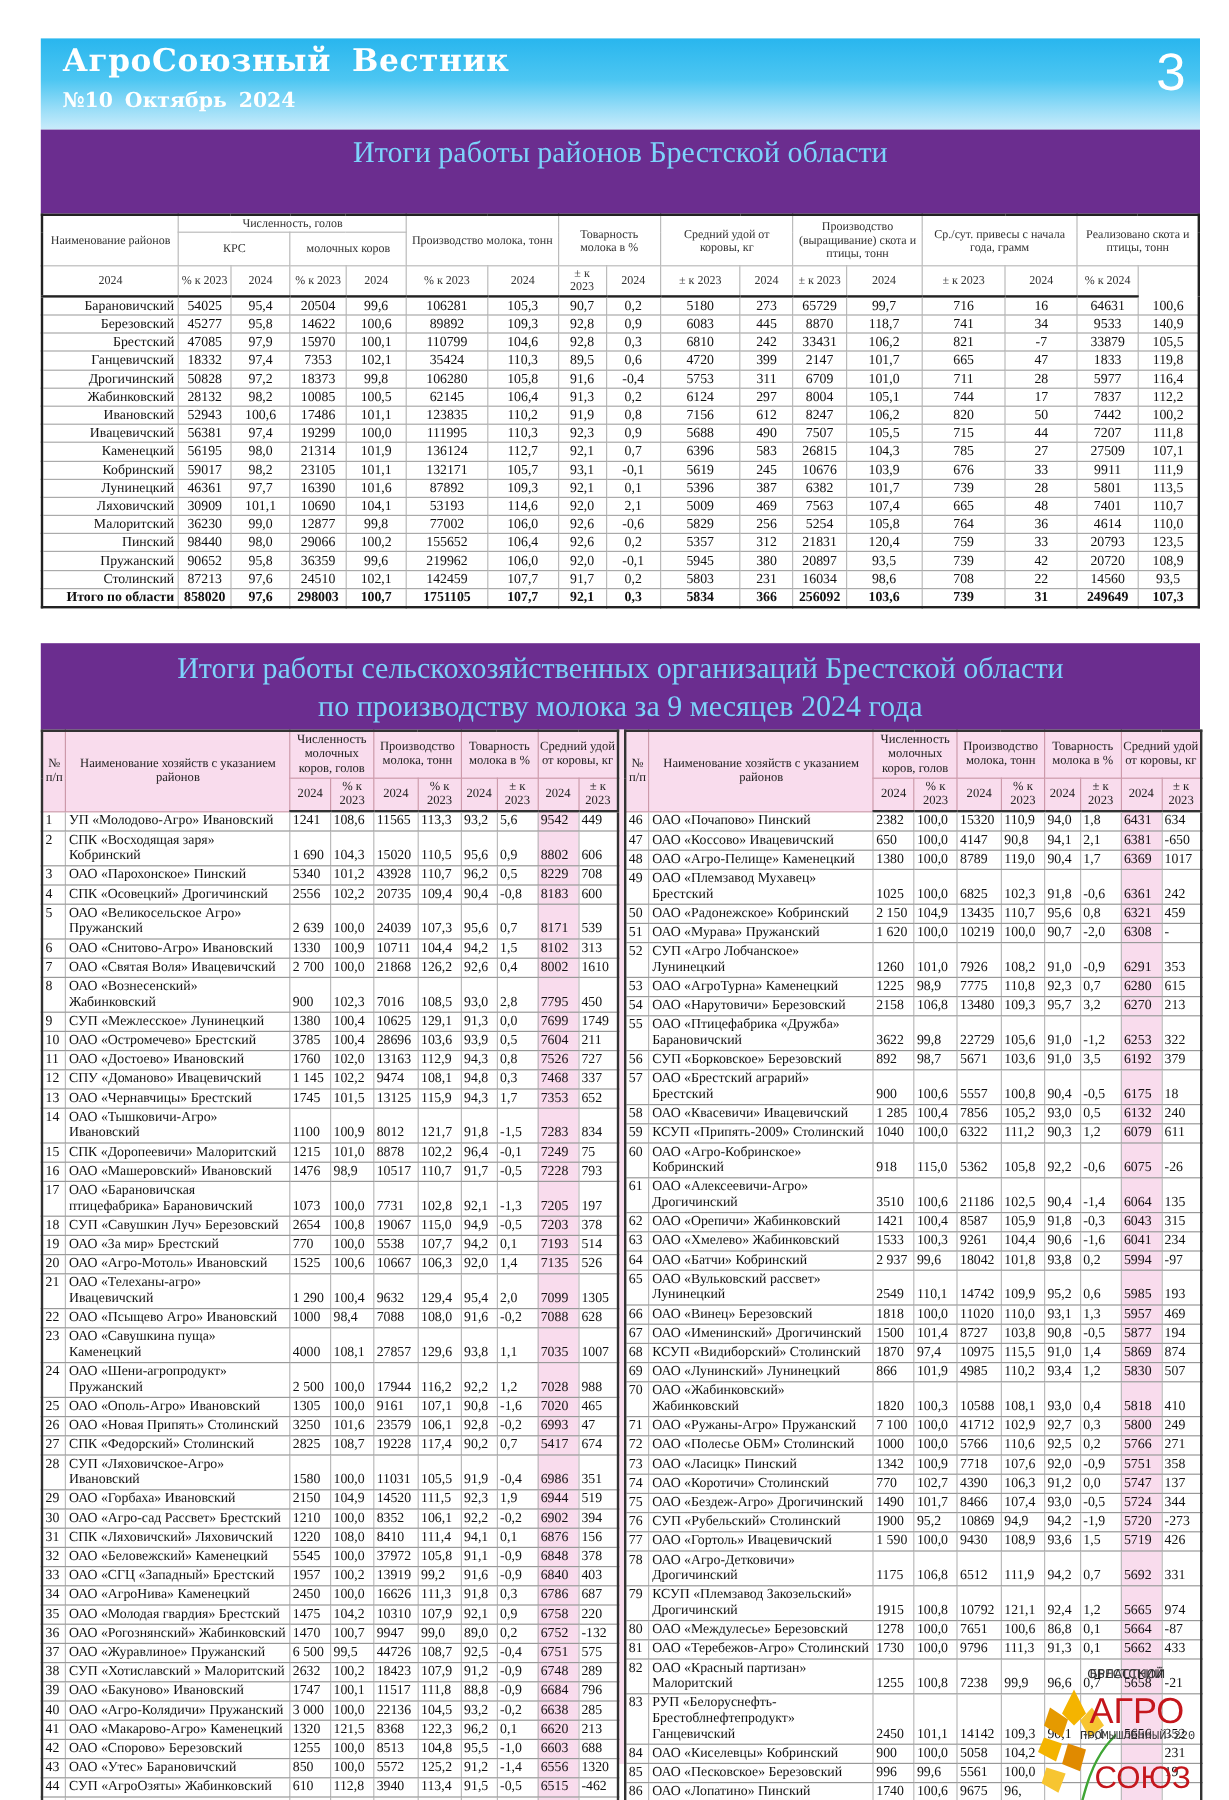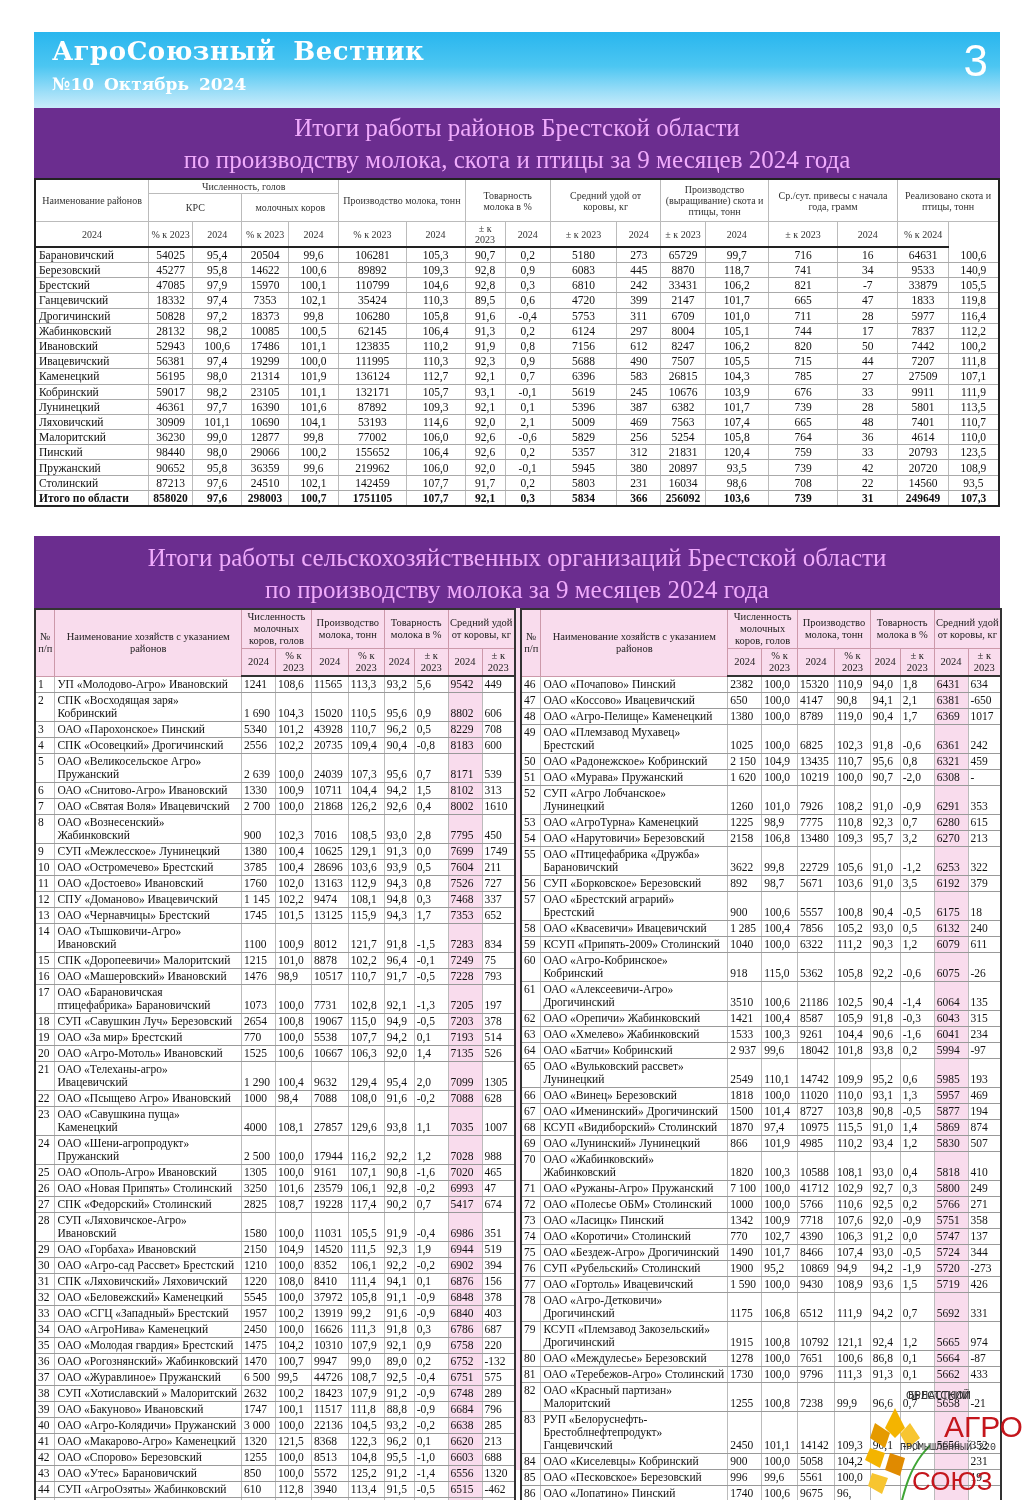--- a/index.html
+++ b/index.html
@@ -2,60 +2,59 @@
 <html><head>
 <meta charset="utf-8">
 <style>
   * { box-sizing: border-box; margin: 0; padding: 0; }
   body { width: 1024px; height: 1500px; background: #ffffff; font-family: "Liberation Serif", serif; color: #111; position: relative; overflow: hidden; }
   .masthead { position: absolute; left: 34px; top: 32px; width: 966px; height: 76px;
     background: linear-gradient(180deg, #29b6ee 0%, #4cc6f2 45%, #9fdff8 80%, #c9ecfb 100%); }
   .masthead .title { position: absolute; left: 18px; top: 4px; font-family: "DejaVu Serif", serif; font-weight: bold; font-size: 26px; color: #fff; letter-spacing: 0.5px; word-spacing: 8px; }
   .masthead .issue { position: absolute; left: 18px; top: 42px; font-family: "DejaVu Serif", serif; font-weight: bold; font-size: 17px; color: #fff; word-spacing: 4px; }
   .masthead .page-num { position: absolute; right: 12px; top: 4px; font-family: "Liberation Sans", sans-serif; font-size: 44px; color: #fff; }
-  .banner { position: absolute; left: 34px; width: 966px; background: #6b2d8f; color: #f0abfc; text-align: center; font-family: "Liberation Serif", serif; }
+  .banner { position: absolute; left: 34px; width: 966px; background: #6b2d8f; color: #7dd3fc; text-align: center; font-family: "Liberation Serif", serif; }
   .banner1 { top: 108px; height: 70px; font-size: 25px; line-height: 32px; padding-top: 4px; }
   .banner2 { top: 536px; height: 72px; font-size: 25px; line-height: 32px; padding-top: 6px; }
   table { border-collapse: collapse; }
   .t1 { position: absolute; left: 34px; top: 178px; width: 966px; border: 2px solid #222; font-size: 11px; font-family: "Liberation Serif", serif; }
   .t1 th { font-weight: normal; border: 1px solid #bbb; font-size: 10px; color: #333; line-height: 11px; padding: 1px 2px; }
   .t1 td { border-left: 1px solid #bbb; border-right: 1px solid #bbb; border-bottom: 1px solid #aaa; height: 15.2px; line-height: 14px; padding: 0 3px; font-size: 11.5px; }
   .t1 td.c { text-align: center; }
-  .t1 td.l { text-align: left; }
+  .t1 td.l { text-align: right; }
   .t1 tr.total td { font-weight: bold; }
   .t1 thead tr:last-child th { border-bottom: 2px solid #222; }
   .t2 { position: absolute; top: 608px; width: 482px; border: 2px solid #333; font-size: 11px; font-family: "Liberation Serif", serif; }
   .t2.left { left: 34px; }
   .t2.right { left: 520px; }
   .t2 th { font-weight: normal; background: #f9dced; border: 1px solid #c9a; font-size: 10.5px; line-height: 12px; padding: 1px 1px; color: #222; }
   .t2 thead tr:last-child th { border-bottom: 2px solid #333; }
   .t2 td { border-left: 1px solid #bbb; border-right: 1px solid #bbb; border-bottom: 1px solid #999; line-height: 13px; padding: 1px 2px; font-size: 11.5px; vertical-align: bottom; white-space: nowrap; }
   .t2 td.nm { white-space: normal; }
   .t2 td.num { vertical-align: top; }
   .t2 td.hl { background: #f9dced; }
   .side-strip { position: absolute; top: 608px; left: 516px; width: 4px; height: 862px; background: #f9dced; }
   .logo { position: absolute; left: 860px; top: 1390px; width: 164px; height: 110px; }
   .logo .l1 { position: absolute; left: 48px; top: 0px; font-family: "DejaVu Sans", sans-serif; font-size: 10px; color: #333; }
   .logo .l2 { position: absolute; left: 46px; top: 0; font-family: "DejaVu Sans", sans-serif; font-size: 10px; color: #333; }
-  .logo .l3 { position: absolute; left: 48px; top: 20px; font-family: "Liberation Sans", sans-serif; font-size: 30px; color: #c4161c; margin-left: 36px; }
+  .logo .l3 { position: absolute; left: 48px; top: 20px; font-family: "Liberation Sans", sans-serif; font-size: 30px; color: #c4161c; }
   .logo .l4 { position: absolute; left: 40px; top: 52px; font-family: Liberation Mono, monospace; font-size: 10px; color: #333; }
   .logo .l5 { position: absolute; left: 52px; top: 76px; font-family: "Liberation Sans", sans-serif; font-size: 26px; color: #c4161c; }
 </style>
 </head>
 <body>
 
 <div class="masthead">
   <div class="title">АгроСоюзный Вестник</div>
   <div class="issue">№10 Октябрь 2024</div>
   <div class="page-num">3</div>
 </div>
 
 <div class="banner banner1">
   <div>Итоги работы районов Брестской области</div>
-  <div>по производству молока, скота и птицы за 9 месяцев 2024 года</div>
 </div>
 
 <table class="t1">
   <colgroup>
     <col style="width:108px">
       <col style="width:36px">
       <col style="width:47px">
       <col style="width:44px">
       <col style="width:48px">
     <col style="width:64px">

